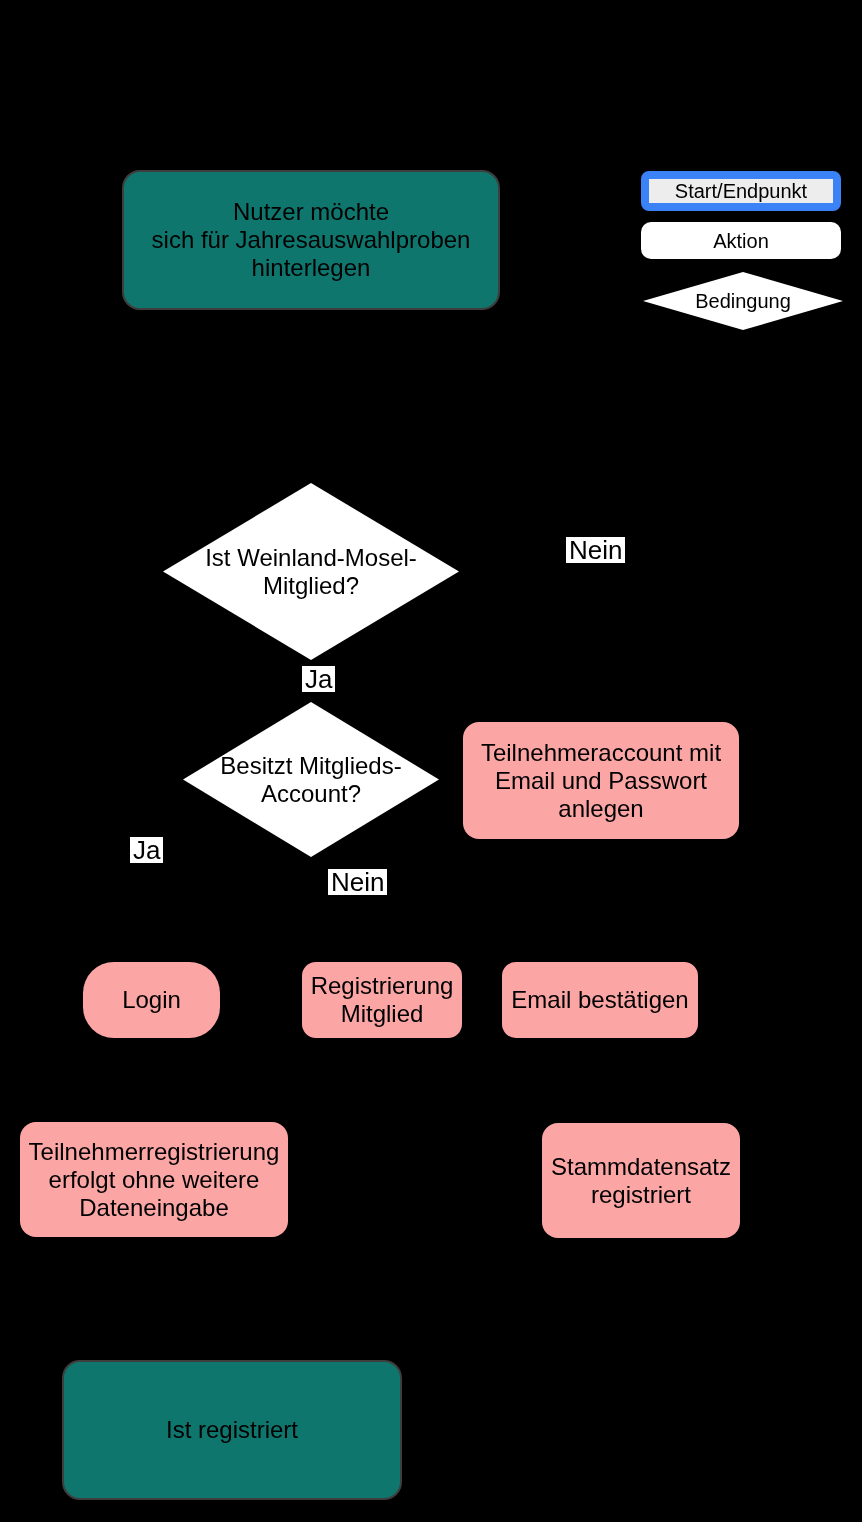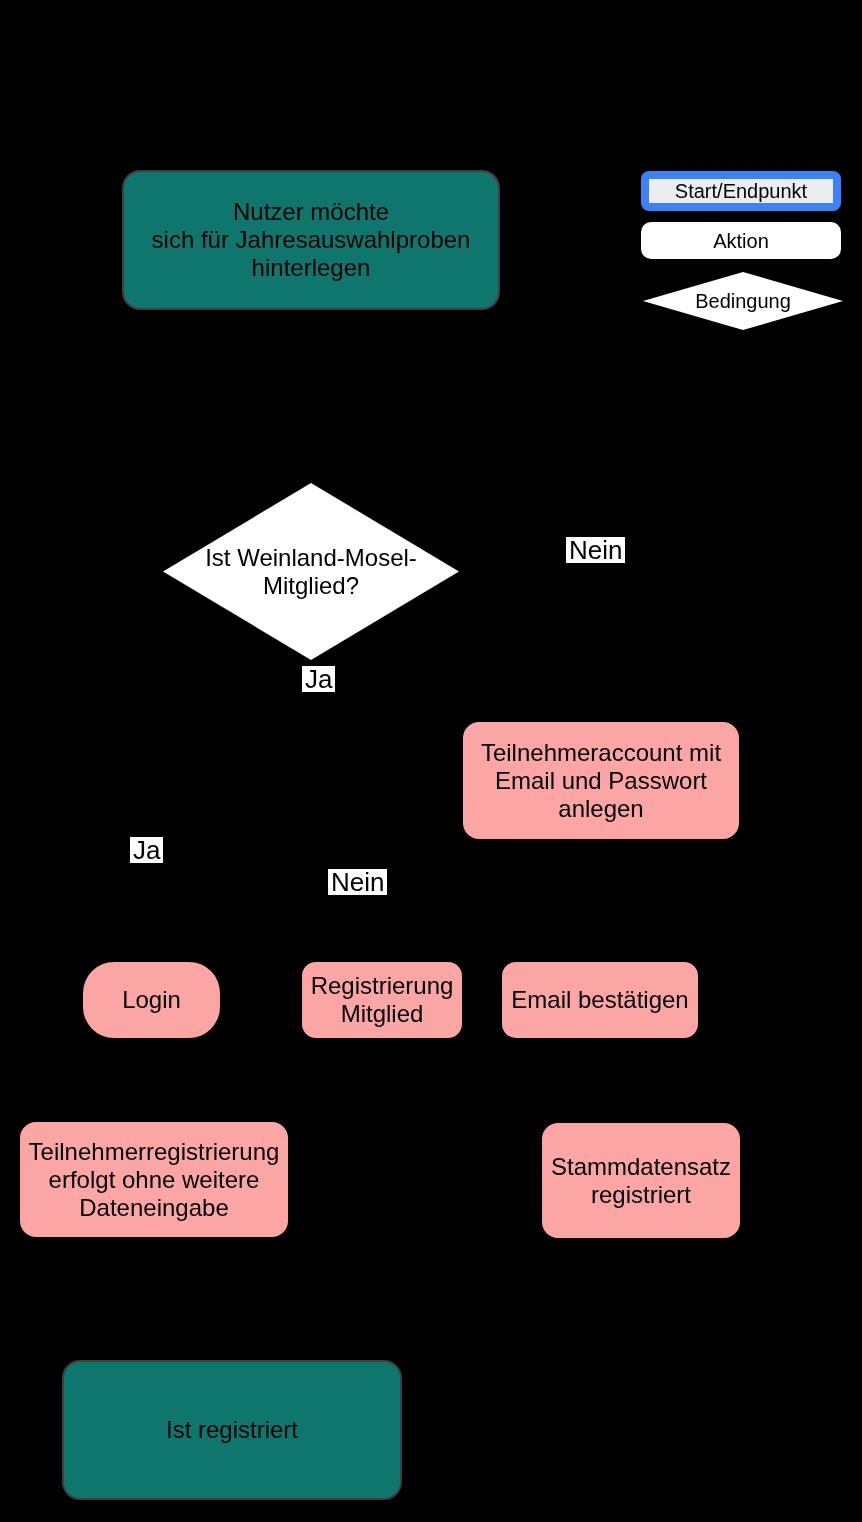--- a/index.html
+++ b/index.html
@@ -95,20 +95,24 @@
 
   <div class="node diamond" style="left:163px; top:483px; width:296px; height:177px;">
     <div>Ist Weinland-Mosel-</div>
     <div>Mitglied?</div>
   </div>
 
   <div class="edge-label" style="left:566px; top:537px;">Nein</div>
 
   <div class="edge-label" style="left:302px; top:666px;">Ja</div>
 
+  <div class="node diamond" style="left:183px; top:702px; width:256px; height:155px;">
+    <div>Besitzt Mitglieds-</div>
+    <div>Account?</div>
+  </div>
 
   <div class="node action" style="left:463px; top:722px; width:276px; height:117px; border-radius:16px;">
     <div>Teilnehmeraccount mit</div>
     <div>Email und Passwort</div>
     <div>anlegen</div>
   </div>
 
   <div class="edge-label" style="left:130px; top:837px;">Ja</div>
 
   <div class="edge-label" style="left:328px; top:869px;">Nein</div>

